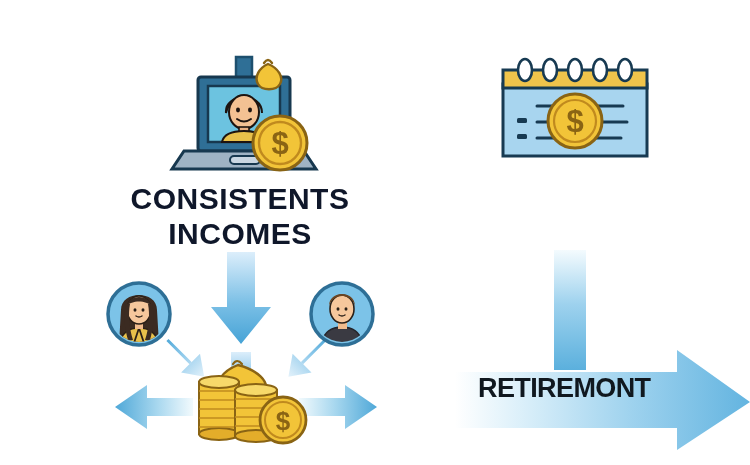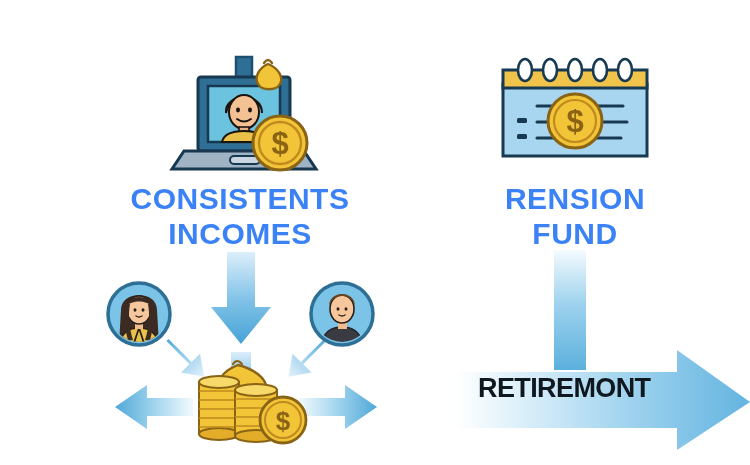--- a/index.html
+++ b/index.html
@@ -18,21 +18,21 @@
     overflow: hidden;
   }
   .abs { position: absolute; }
 
   
   .heading {
     position: absolute;
     text-align: center;
     font-family: "Liberation Sans", sans-serif;
     font-weight: bold;
-    color: #3b82f6;
+    color: #0f172a;
     line-height: 1.16;
     letter-spacing: 0.5px;
     white-space: pre-line;
   }
   #income-heading {
     left: 95px;
     top: 182px;
     width: 290px;
     font-size: 30px;
   }
@@ -254,22 +254,20 @@
 
       <rect x="22" y="60" width="10" height="5" rx="1.5" fill="#173a52"></rect>
       <rect x="22" y="76" width="10" height="5" rx="1.5" fill="#173a52"></rect>
 
       <circle cx="80" cy="63" r="27" fill="#f2c438" stroke="#8a6414" stroke-width="3"></circle>
       <circle cx="80" cy="63" r="21" fill="none" stroke="#c08a1e" stroke-width="2.2"></circle>
       <text x="80" y="74" text-anchor="middle" font-family="Liberation Sans, sans-serif" font-size="31" font-weight="bold" fill="#8a6414">$</text>
     </svg>
   </div>
 
-  <div class="heading" id="pension-heading">RENSION
-FUND</div>
 
   <div class="abs" style="left:550px; top:250px; width:40px; height:120px;">
     <svg width="40" height="120" viewBox="0 0 40 120">
       <defs>
         <linearGradient id="gradShaft" x1="0" y1="0" x2="0" y2="1">
           <stop offset="0%" stop-color="#f4fbfe"></stop>
           <stop offset="45%" stop-color="#9ed2ee"></stop>
           <stop offset="100%" stop-color="#5bb0dd"></stop>
         </linearGradient>
       </defs>

